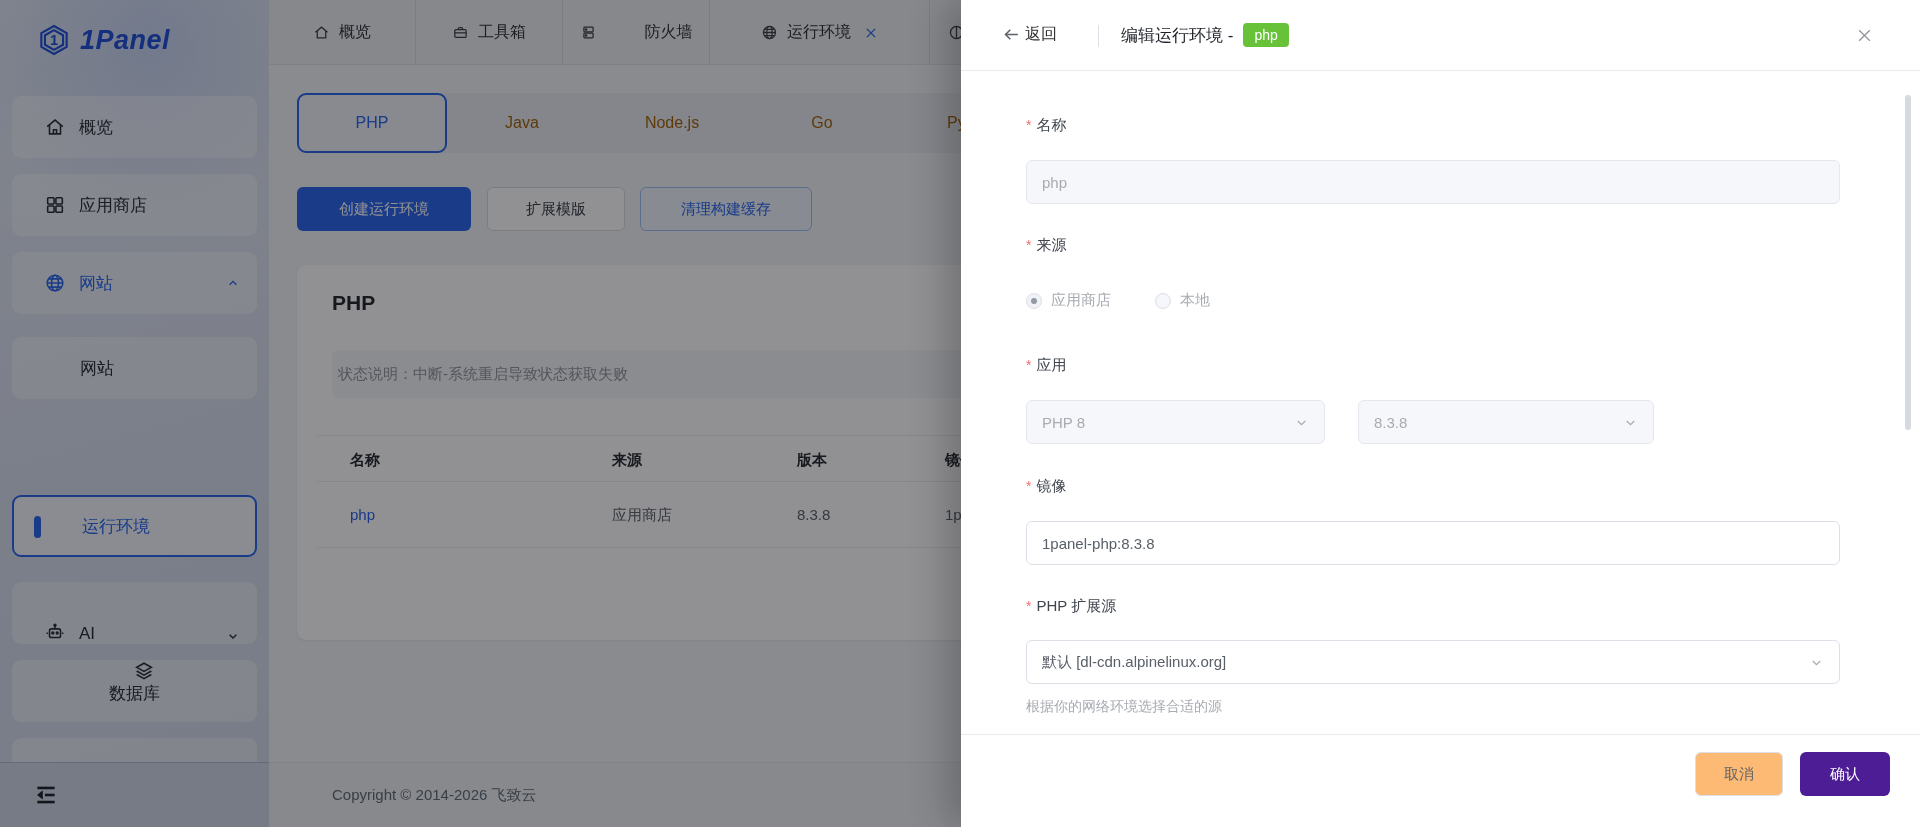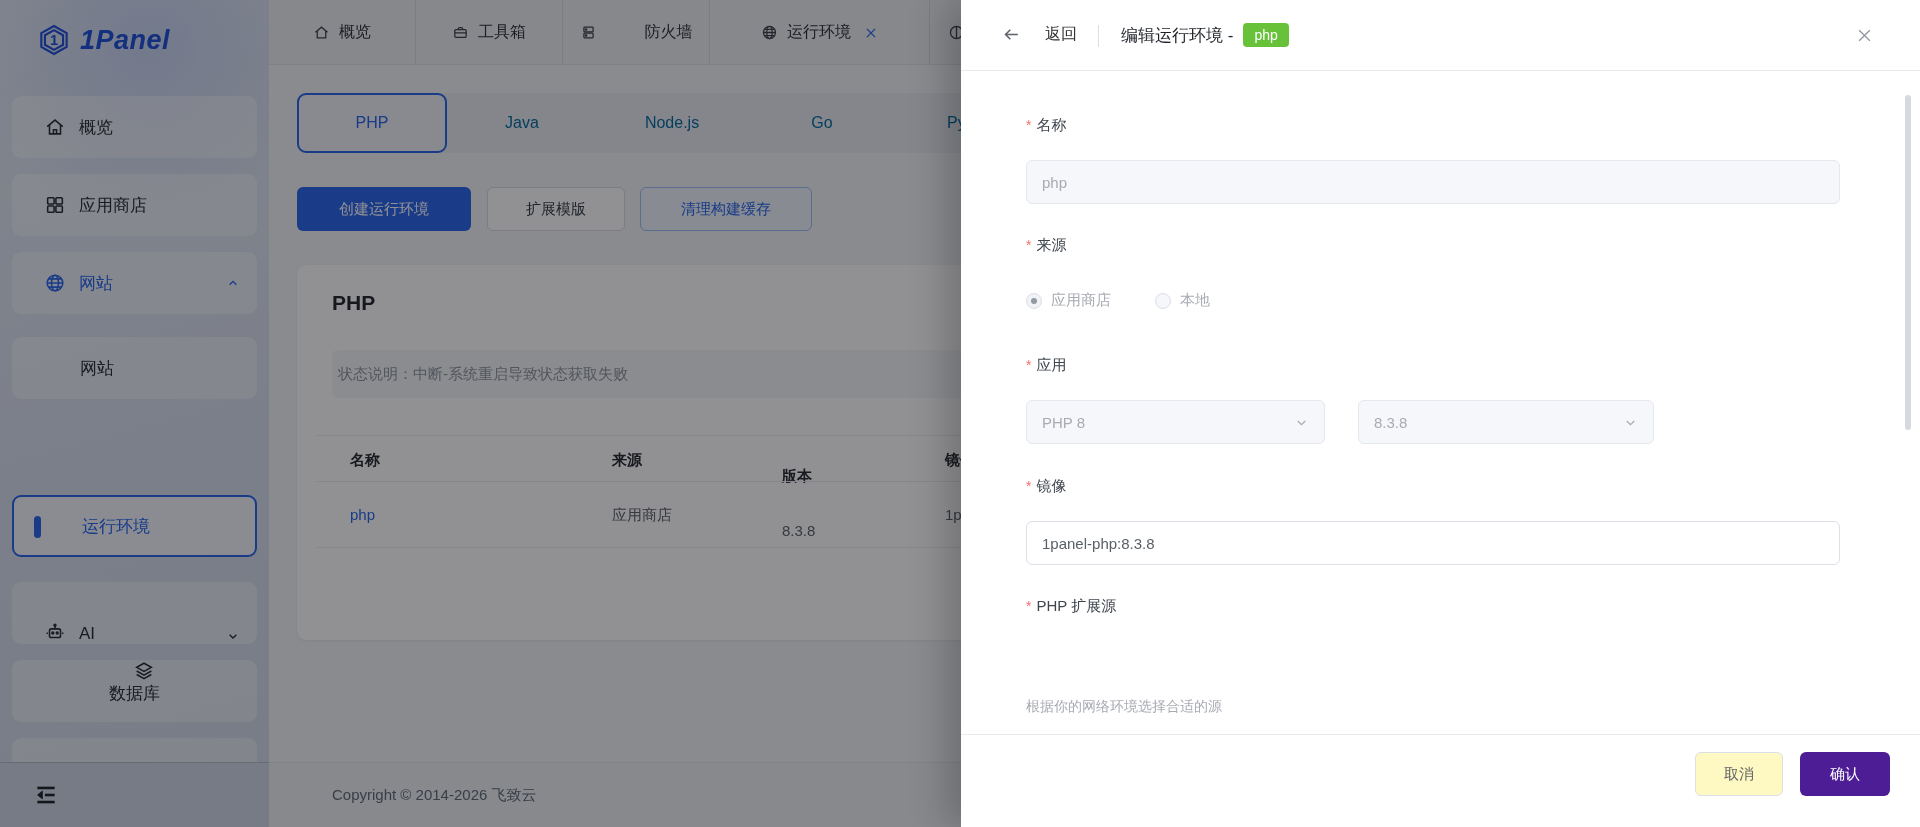--- a/index.html
+++ b/index.html
@@ -33,51 +33,51 @@
   .tb { position:absolute; top:0; height:65px; border-right:1px solid #d8dbe2; display:flex;
     align-items:center; justify-content:center; gap:9px; color:#2b2f36; font-size:16px; }
   .tb .ic { width:17px; height:17px; color:#3a3f47; }
   .tb .close { width:14px; height:14px; color:#2563eb; margin-left:4px; }
   .tb5-ic { position:absolute; top:24px; width:17px; height:17px; color:#3a3f47; }
 
   
   .content { position:absolute; left:269px; top:65px; right:0; bottom:65px; background:#f2f4f8; z-index:1; }
   .seg-group { position:absolute; left:28px; top:28px; height:60px; display:flex; background:#e8ebf0; border-radius:9px; }
   .seg { width:150px; height:60px; display:flex; align-items:center; justify-content:center;
-    font-size:16px; color:#0369a1; border-radius:9px; }
+    font-size:16px; color:#a16207; border-radius:9px; }
   .seg.active { border:2px solid #2563eb; color:#2563eb; background:#eef2fa; }
   .btn { position:absolute; top:122px; height:44px; border-radius:6px; display:flex; align-items:center;
     justify-content:center; font-size:15px; }
   .btn.primary { left:28px; width:174px; background:#2563eb; color:#fff; }
   .btn.plain { left:218px; width:138px; background:#fff; border:1px solid #d6dae0; color:#343a43; }
   .btn.blue-plain { left:371px; width:172px; background:#eef4fe; border:1px solid #9dbdf7; color:#2563eb; }
 
   .card { position:absolute; left:28px; top:200px; width:1593px; height:375px; background:#fff;
     border-radius:9px; box-shadow:0 1px 3px rgba(30,40,60,.07); }
   .card-title { position:absolute; left:35px; top:26px; font-size:21px; font-weight:bold; color:#1f2329; }
   .note { position:absolute; left:35px; top:85px; width:1520px; height:48px; background:#f4f6f9;
     border-radius:6px; display:flex; align-items:center; }
   .note span { margin-left:6px; font-size:15px; color:#8d939c; }
   .tline { position:absolute; left:20px; right:20px; height:1px; background:#e9ecf0; }
   .th, .td { position:absolute; font-size:15px; }
   .th { color:#23272e; font-weight:bold; }
   .td { color:#596068; }
   .td.link { color:#2563eb; }
-  .c0{left:53px;} .c1{left:315px;} .c2{left:485px;margin-top:16px;} .c3{left:648px;}
+  .c0{left:53px;} .c1{left:315px;} .c2{left:500px;} .c3{left:648px;}
 
   .main-foot { position:absolute; left:269px; bottom:0; right:0; height:65px; background:#eef1f5;
     border-top:1px solid #dfe3e9; z-index:1; display:flex; align-items:center; }
   .main-foot span { margin-left:63px; font-size:15px; color:#606a76; }
 
   
   .overlay { position:absolute; inset:0; background:rgba(10,12,16,.45); z-index:50; }
   .drawer { position:absolute; right:0; top:0; width:959px; height:827px; background:#fff; z-index:100;
     box-shadow:-14px 0 36px rgba(0,0,0,.22); }
   .dr-head { position:absolute; left:0; top:0; width:100%; height:71px; border-bottom:1px solid #e8eaee; }
-  .dr-back { position:absolute; left:41px; top:24px; display:flex; align-items:center; gap:24px;
+  .dr-back { position:absolute; left:41px; top:24px; display:flex; align-items:center; gap:4px;
     color:#303133; font-size:16px; }
   .dr-back .ic { width:19px; height:19px; color:#60646c; }
   .dr-sep { position:absolute; left:137px; top:25px; width:1px; height:22px; background:#dcdfe6; }
   .dr-title { position:absolute; left:160px; top:23px; font-size:17px; color:#1f2329; display:flex; align-items:center; gap:10px; }
   .badge { background:#67c23a; color:#fff; font-size:14px; border-radius:4px; padding:4px 11px; }
   .dr-close { position:absolute; right:47px; top:27px; width:17px; height:17px; color:#909399; }
 
   .fl { position:absolute; left:65px; font-size:15px; color:#3f454e; }
   .fl .star { color:#f56c6c; margin-right:5px; font-size:14px; }
   .ctl { position:absolute; height:44px; border-radius:6px; font-size:15px; display:flex; align-items:center; }
@@ -89,21 +89,21 @@
   .radio-row { position:absolute; left:65px; display:flex; align-items:center; gap:44px; }
   .radio { display:flex; align-items:center; gap:9px; font-size:15px; color:#a8abb2; }
   .rc { width:16px; height:16px; border-radius:50%; border:1px solid #dcdfe6; background:#f5f7fa; position:relative; }
   .radio.checked .rc { background:#f0f2f5; }
   .radio.checked .rc::after { content:""; position:absolute; left:4px; top:4px; width:6px; height:6px;
     border-radius:50%; background:#9299a3; }
   .hint { position:absolute; left:65px; top:698px; font-size:14px; color:#a8abb2; }
   .dr-foot { position:absolute; left:0; top:734px; width:100%; height:93px; border-top:1px solid #e8eaee; }
   .dbtn { position:absolute; top:17px; height:44px; border-radius:6px; display:flex; align-items:center;
     justify-content:center; font-size:15px; }
-  .dbtn.cancel { left:734px; width:88px; background:#fef9c3; border:1px solid #dcdfe6; color:#606266; }
+  .dbtn.cancel { left:734px; width:88px; background:#fdba74; border:1px solid #dcdfe6; color:#606266; }
   .dbtn.confirm { left:839px; width:90px; background:#4c1d95; color:#fff; }
   .dr-scroll { position:absolute; left:944px; top:95px; width:6px; height:335px; border-radius:3px; background:#d6d9e0; }
 
   svg { display:block; width:100%; height:100%; }
 </style>
 </head>
 <body>
 
 <div id="root">
 
@@ -381,20 +381,28 @@
     </div>
 
     <div class="fl" style="top:477px;">
       <span class="star">*</span><span>镜像</span>
     </div>
     <input class="ctl inp" style="top: 521px;" value="1panel-php:8.3.8">
 
     <div class="fl" style="top:597px;">
       <span class="star">*</span><span>PHP 扩展源</span>
     </div>
+    <div class="ctl sel" style="left:65px;top:640px;width:814px;">
+      <span>默认 [dl-cdn.alpinelinux.org]</span>
+      <span class="chev">
+        <svg viewBox="0 0 24 24" fill="none" stroke="currentColor" stroke-width="2">
+            <polyline points="6,9.5 12,15.5 18,9.5"></polyline>
+          </svg>
+        </span>
+    </div>
     <div class="hint">根据你的网络环境选择合适的源</div>
 
     <div class="dr-scroll"></div>
 
     <div class="dr-foot">
       <div class="dbtn cancel">取消</div>
       <div class="dbtn confirm">确认</div>
     </div>
   </section>
 

